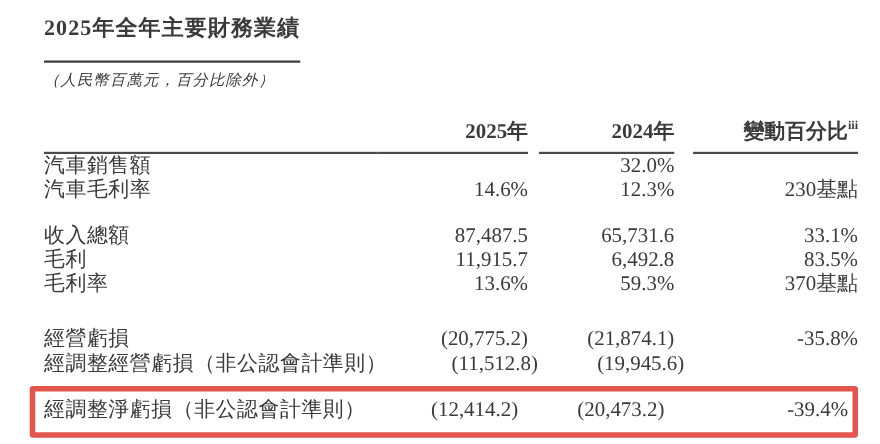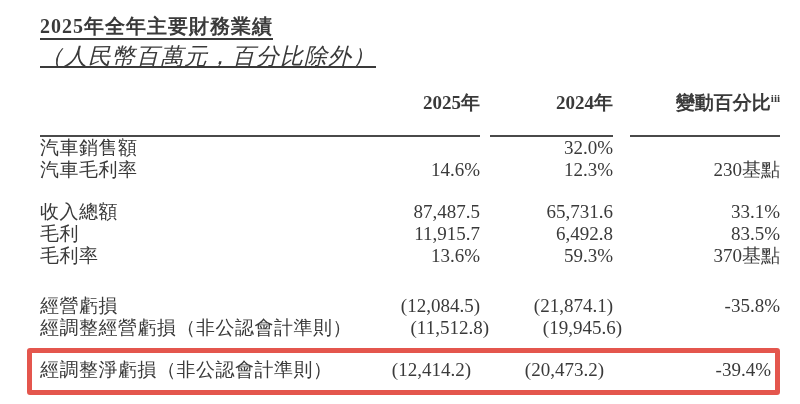--- a/index.html
+++ b/index.html
@@ -15,43 +15,42 @@
     color:var(--text);
     font-family:"Liberation Serif","DejaVu Serif",serif;
   }
   .page{padding:14px 16px 0 40px;width:744px;box-sizing:border-box;}
 
   .title{
     display:inline-block;
     font-size:20px;font-weight:bold;
     letter-spacing:1px;
     border-bottom:2px solid var(--text);
-    padding-bottom:0;
+    padding-bottom:17px;
     line-height:24px;
   }
   .subtitle{
-    font-size:23px;font-style:italic;
+    font-size:14px;font-style:italic;
     margin-top:5px;line-height:24px;
     letter-spacing:1px;
-    text-decoration:underline;
   }
 
   .fintable{margin-top:22px;width:740px;}
   .row{
     display:grid;
     grid-template-columns:1fr 137px 10px 123px 17px 150px;
     align-items:end;
   }
   .cell{font-size:19px;line-height:22px;white-space:nowrap;}
   .cell.label{text-align:left;letter-spacing:0.5px;}
   .cell.val{text-align:right;font-variant-numeric:tabular-nums;}
 
   .header-row .cell{
     font-weight:bold;
-    padding-bottom:20px;
+    padding-bottom:6px;
     border-bottom:2px solid var(--rule);
     line-height:24px;
   }
   .header-row .cell sup{
     font-size:11px;font-weight:bold;
     letter-spacing:0;
     vertical-align:super;line-height:0;
   }
 
   .group{}
@@ -126,21 +125,21 @@
         <div></div>
         <div class="cell val">59.3%</div>
         <div></div>
         <div class="cell val">370基點</div>
       </div>
     </div>
 
     <div class="group g3">
       <div class="row">
         <div class="cell label">經營虧損</div>
-        <div class="cell val">(12,084.5)</div>
+        <div class="cell val">(20,775.2)</div>
         <div></div>
         <div class="cell val">(21,874.1)</div>
         <div></div>
         <div class="cell val">-35.8%</div>
       </div>
       <div class="row">
         <div class="cell label">經調整經營虧損（非公認會計準則）</div>
         <div class="cell val">(11,512.8)</div>
         <div></div>
         <div class="cell val">(19,945.6)</div>

